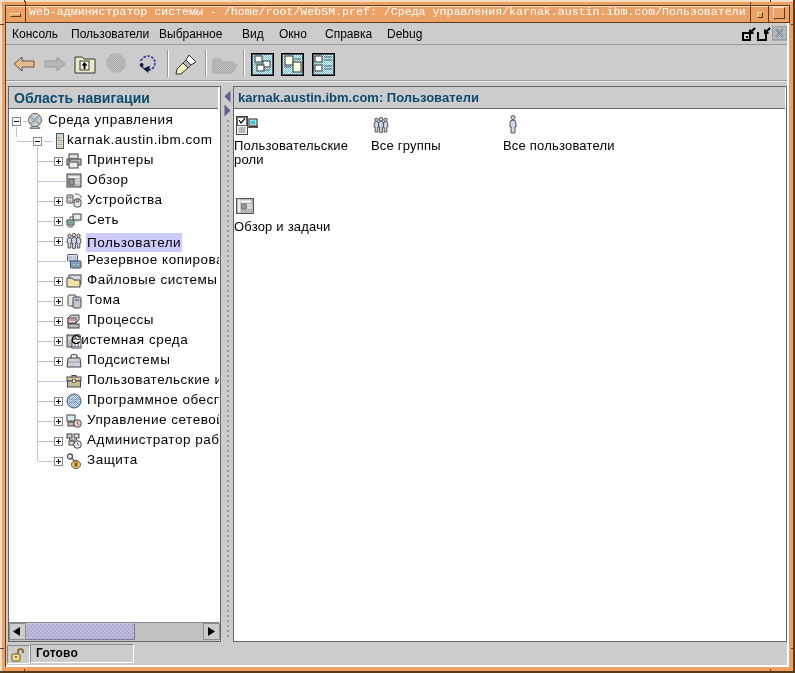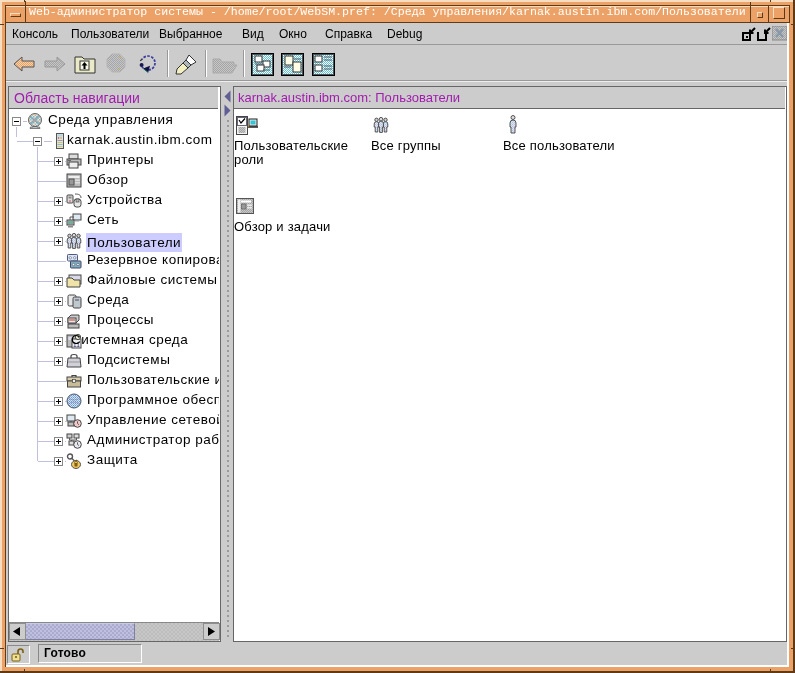--- a/index.html
+++ b/index.html
@@ -7,21 +7,21 @@
 
 .hl{background:#F7DDC1;}
 .sh{background:#5E3A16;}
 
 #tbar{left:5px;top:2px;width:785px;height:20px;background:#ECA266;}
 #ttext{left:29px;top:4.5px;color:#fff;font-family:"Liberation Mono",monospace;font-size:11.6px;white-space:nowrap;}
 
 #client{left:6px;top:23px;width:783px;height:643px;background:#CCCCCC;}
 .mitem{position:absolute;top:4px;font-size:12px;letter-spacing:0px;color:#000;white-space:nowrap;}
 
-.phead{background:#CCCCCC;border:1px solid #666;font-weight:normal;font-size:14px;color:#a21caf;}
+.phead{background:#CCCCCC;border:1px solid #666;font-weight:bold;font-size:14px;color:#0c4a6e;}
 .inset{border-top:1px solid #888;border-left:1px solid #888;border-bottom:1px solid #fff;border-right:1px solid #fff;background:#CCCCCC;}
 .sbtxt{font-weight:bold;font-size:12px;color:#000;padding:1px 0 0 5px;white-space:nowrap;letter-spacing:0.2px;}
 .trow{position:absolute;font-size:13.5px;letter-spacing:0.5px;color:#000;white-space:nowrap;}
 .tline{position:absolute;background:#BFBFDF;}
 .expd{position:absolute;width:7px;height:7px;background:#fff;border:1px solid #888;}
 .lbl{position:absolute;font-size:13px;letter-spacing:0.2px;color:#000;white-space:nowrap;}
 </style></head><body>
 <svg width="0" height="0" style="position:absolute">
     <defs>
 <pattern id="stOr" width="2" height="2" patternUnits="userSpaceOnUse">
@@ -313,21 +313,21 @@
 <div class="tline" style="left:29px;top:191px;width:16px;height:1px"></div>
 <div class="expd" style="left:45px;top:187px"></div>
 <div class="ab" style="left:47px;top:191px;width:5px;height:1px;background:#000"></div>
 <div class="ab" style="left:49px;top:189px;width:1px;height:5px;background:#000"></div>
 <div class="tline" style="left:56px;top:191px;width:1px;height:1px"></div>
 <svg class="ab" style="left:57px;top:183px" width="16" height="16" viewBox="0 0 16 16">
         <rect x="2" y="2" width="8" height="11" rx="1.5" fill="#E8E8E8" stroke="#444"></rect>
         <rect x="7" y="4" width="8" height="11" rx="1.5" fill="#BFC8CC" stroke="#444"></rect>
         <rect x="9" y="6" width="4" height="2" fill="#889"></rect>
       </svg>
-<div class="trow" style="left:78px;top:182px">Среда</div>
+<div class="trow" style="left:78px;top:182px">Тома</div>
 <div class="tline" style="left:29px;top:211px;width:16px;height:1px"></div>
 <div class="expd" style="left:45px;top:207px"></div>
 <div class="ab" style="left:47px;top:211px;width:5px;height:1px;background:#000"></div>
 <div class="ab" style="left:49px;top:209px;width:1px;height:5px;background:#000"></div>
 <div class="tline" style="left:56px;top:211px;width:1px;height:1px"></div>
 <svg class="ab" style="left:57px;top:203px" width="16" height="16" viewBox="0 0 16 16">
         <path d="M2 5 L5 2 L13 2 L13 7 L10 10 L2 10 Z" fill="#CCC" stroke="#444"></path>
         <rect x="2" y="5" width="8" height="5" fill="#E8E8E8" stroke="#444"></rect>
         <rect x="3" y="6.5" width="6" height="1" fill="#C33"></rect>
         <rect x="2" y="11" width="11" height="4" fill="#BBB" stroke="#444"></rect>
@@ -583,16 +583,16 @@
     </svg>
 <div class="lbl" style="left:234px;top:219px">Обзор и задачи</div>
 
 <div class="ab" style="left:6px;top:642px;width:783px;height:25px;background:#CCCCCC"></div>
 <div class="ab inset" style="left:7px;top:645px;width:21px;height:17px"></div>
 <svg class="ab" style="left:10px;top:647px" width="15" height="15" viewBox="0 0 15 15">
       <rect x="2" y="7" width="8" height="7" rx="1" fill="#EFE098" stroke="#7A6010"></rect>
       <path d="M8 7 L8 4.5 Q8 2 10.5 2 Q13 2 13 4.5 L13 6" fill="none" stroke="#7A6010" stroke-width="1.6"></path>
       <circle cx="6" cy="10" r="1.1" fill="#7A6010"></circle>
     </svg>
-<div class="ab inset" style="left:38px;top:644px;width:102px;height:17px">
+<div class="ab inset" style="left:30px;top:644px;width:102px;height:17px">
       <div class="sbtxt">Готово</div>
     </div>
 </div>
 
 </body></html>

